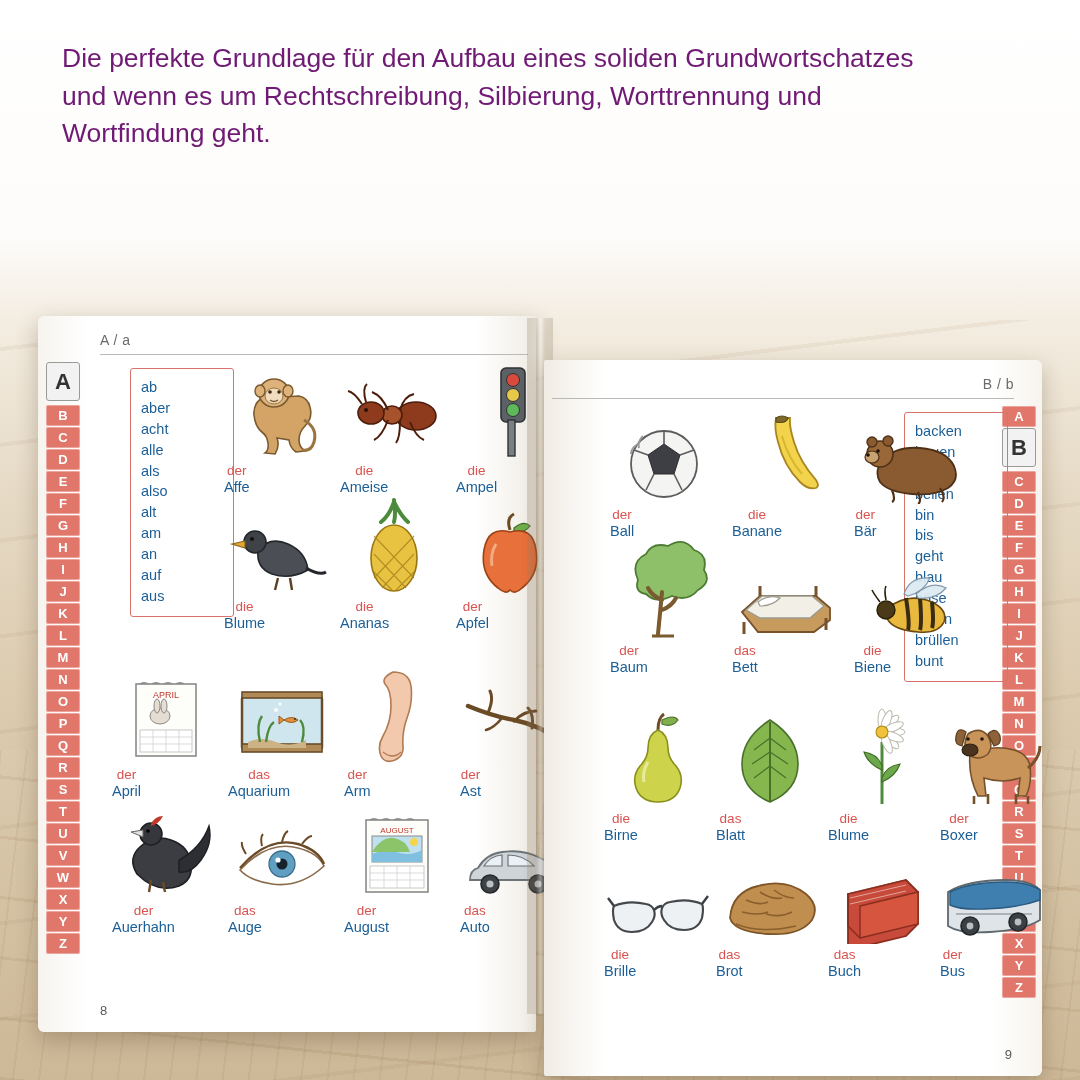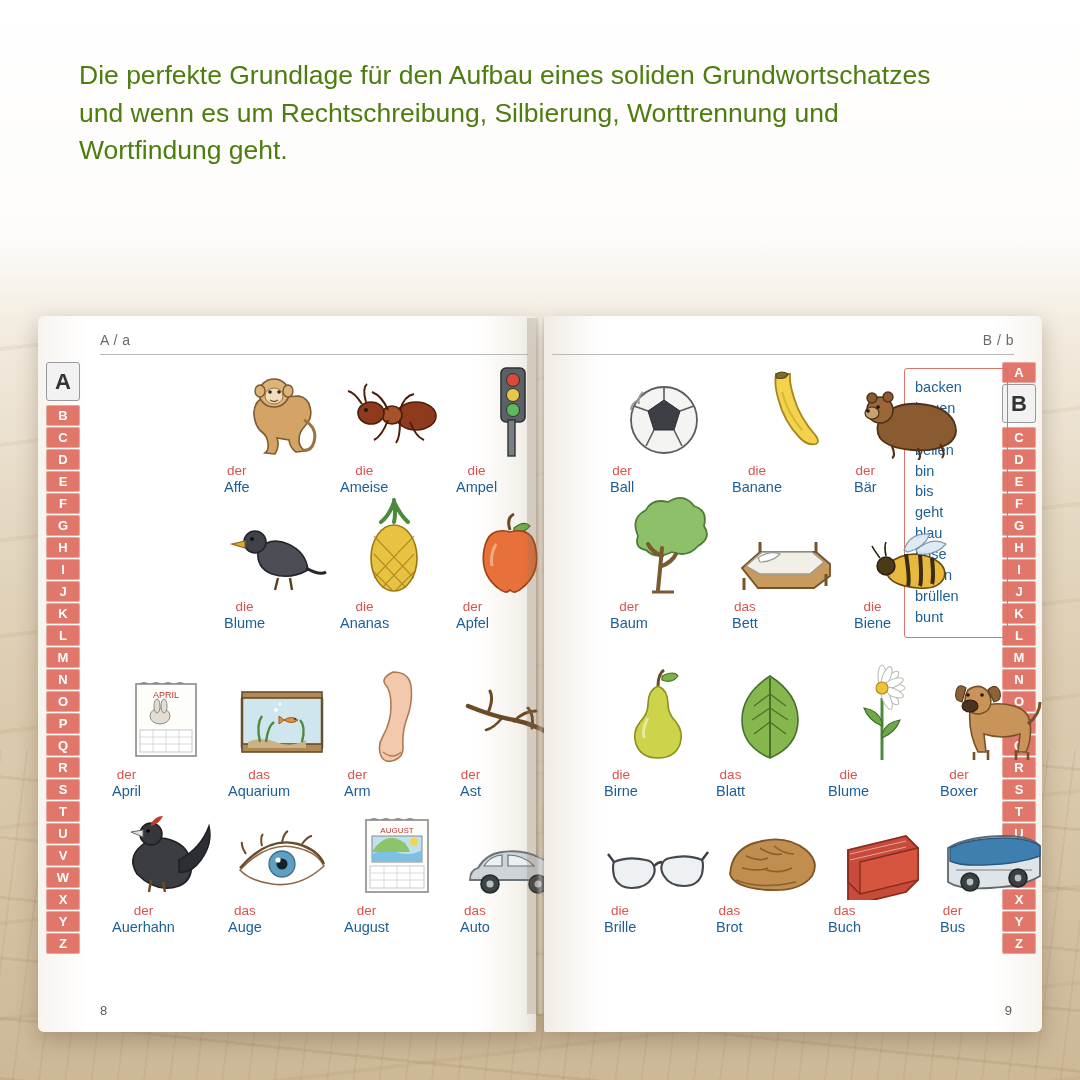--- a/index.html
+++ b/index.html
@@ -67,23 +67,23 @@
   .headline {
     font-size: 49px;
     font-weight: bold;
     color: #1c5f96;
     letter-spacing: -0.5px;
     margin: 0 0 22px 0;
     line-height: 1.1;
   }
   .subline {
     font-size: 26.5px;
-    color: #4d7c0f;
+    color: #701a75;
     line-height: 1.42;
-    margin: 17px;
+    margin: 0;
     max-width: 880px;
   }
 
   
   .book {
     position: absolute;
     left: 30px;
     top: 316px;
     width: 1020px;
     height: 716px;
@@ -98,20 +98,21 @@
   }
   .page.left {
     left: 8px;
     border-radius: 6px 2px 2px 6px;
     background: linear-gradient(to right, #f7f4ef 0%, #ffffff 10%, #ffffff 88%, #f0ece4 100%);
   }
   .page.right {
     right: 8px;
     border-radius: 2px 6px 6px 2px;
     background: linear-gradient(to left, #f7f4ef 0%, #ffffff 10%, #ffffff 88%, #f0ece4 100%);
+    margin-top: 44px;
   }
   .spine {
     position: absolute;
     left: 497px;
     top: 2px;
     width: 26px;
     height: 696px;
     background: linear-gradient(to right,
       rgba(150,130,105,0.30) 0%,
       rgba(120,100,75,0.16) 35%,
@@ -282,20 +283,33 @@
       <div class="tab">S</div>
       <div class="tab">T</div>
       <div class="tab">U</div>
       <div class="tab">V</div>
       <div class="tab">W</div>
       <div class="tab">X</div>
       <div class="tab">Y</div>
       <div class="tab">Z</div>
     </div>
 
+    <div class="wordbox left">
+      <div>ab</div>
+      <div>aber</div>
+      <div>acht</div>
+      <div>alle</div>
+      <div>als</div>
+      <div>also</div>
+      <div>alt</div>
+      <div>am</div>
+      <div>an</div>
+      <div>auf</div>
+      <div>aus</div>
+    </div>
 
     <div class="grid left">
 
       <div class="entry">
         <div class="art">
           <svg width="92" height="92" viewBox="0 0 92 92">
             <path d="M30 30 q-9 6 -8 17 q1 12 9 18 q4 3 5 10 q1 7 -3 10 l10 1 q5 -8 2 -16 l12 2 q1 8 7 12 l9 -1 q-6 -4 -6 -11 q0 -8 6 -14 q8 -8 5 -19 q-2 -9 -11 -11 z" fill="#d4a466" stroke="#7a5a2e" stroke-width="1.6"></path>
             <ellipse cx="42" cy="25" rx="15" ry="14" fill="#deb37b" stroke="#7a5a2e" stroke-width="1.6"></ellipse>
             <ellipse cx="28" cy="23" rx="5" ry="6" fill="#deb37b" stroke="#7a5a2e" stroke-width="1.4"></ellipse>
             <ellipse cx="56" cy="23" rx="5" ry="6" fill="#deb37b" stroke="#7a5a2e" stroke-width="1.4"></ellipse>

